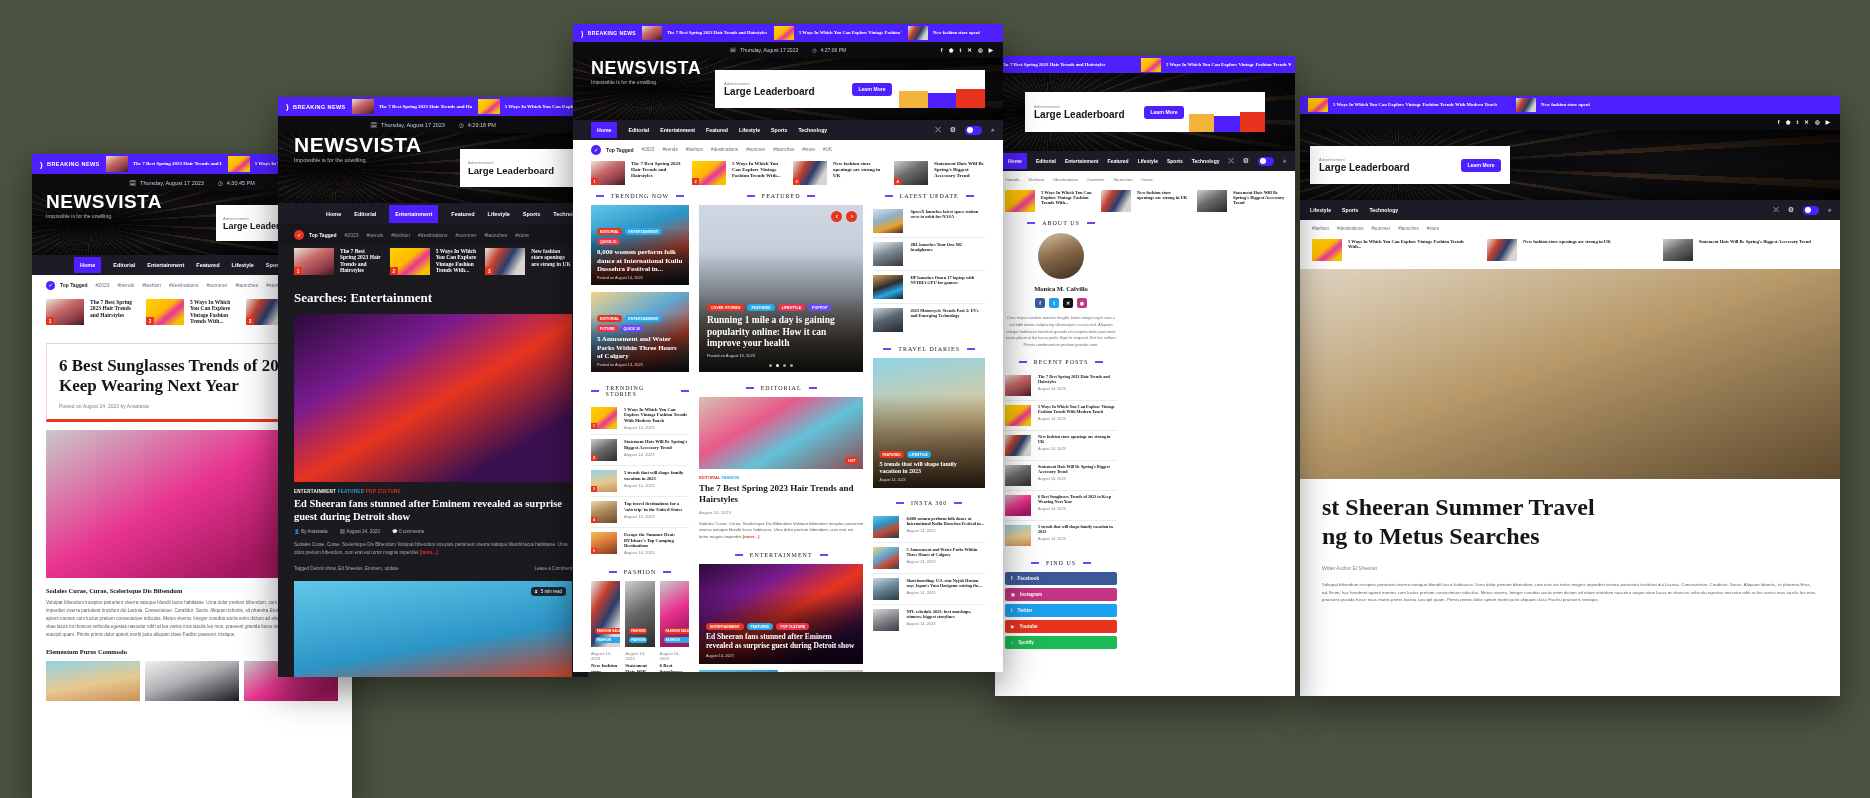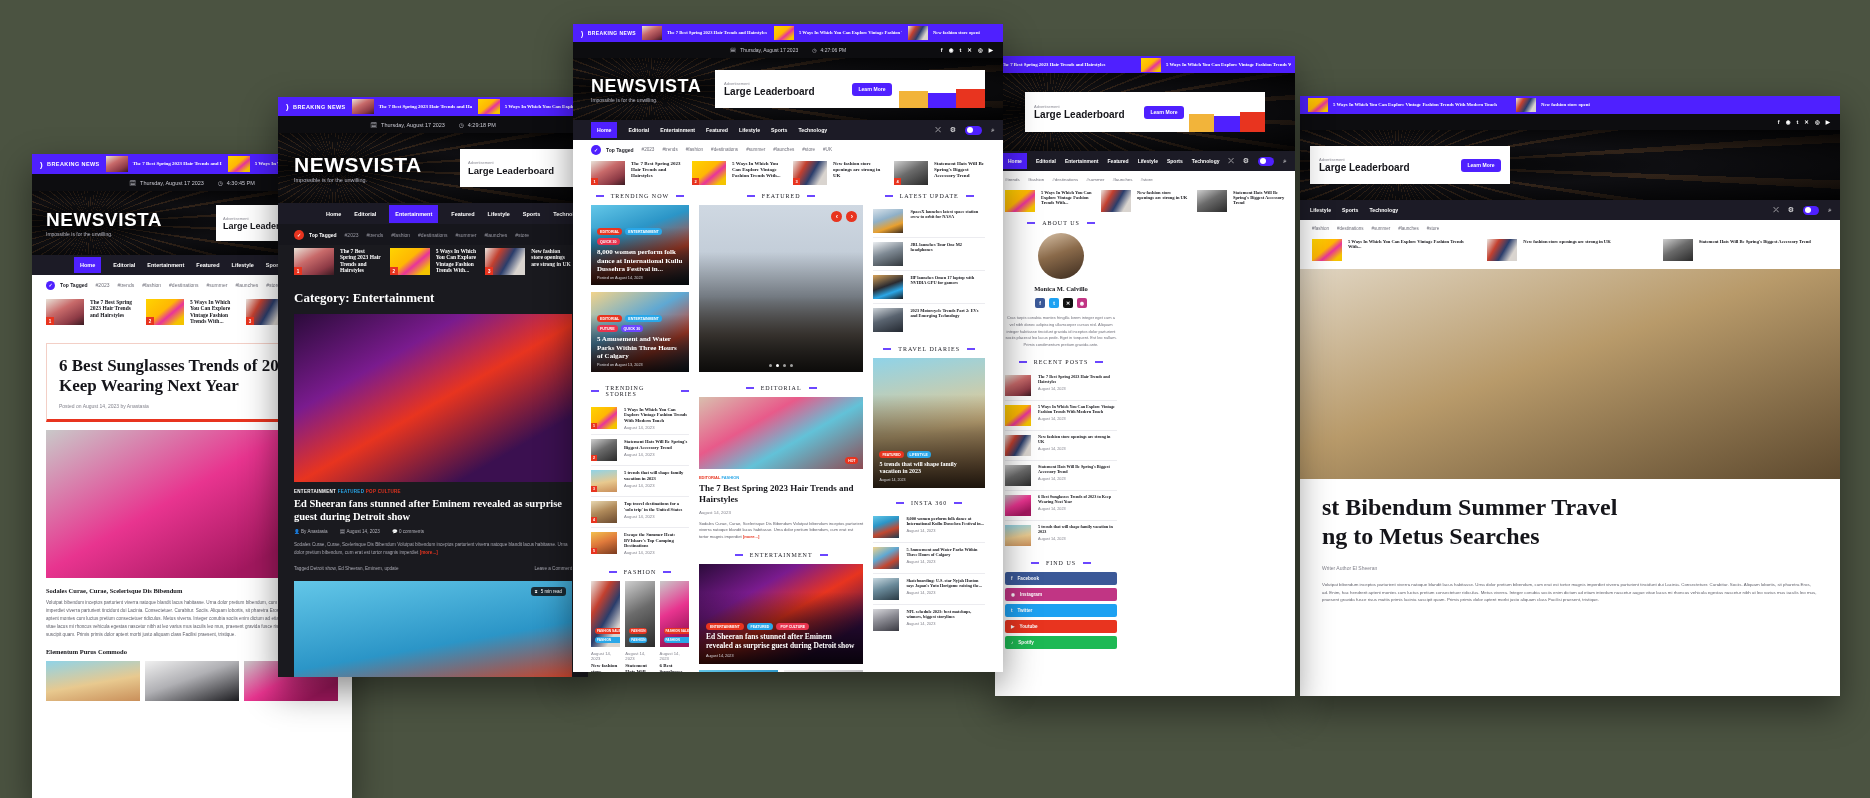--- a/index.html
+++ b/index.html
@@ -22,21 +22,21 @@
   .bn-thumb { flex:none; background-size:cover; background-position:center; }
   .bn-title { font-family:"Liberation Serif", serif; font-weight:700; line-height:1.12;
               color:#fff; }
 
   .topbar { background:#0d0d10; color:#c9c9d2; display:flex; align-items:center;
             justify-content:center; gap:14px; }
   .topbar .tb-it { display:flex; align-items:center; gap:4px; white-space:nowrap; }
   .tb-social { position:absolute; right:10px; display:flex; gap:6px; align-items:center; }
 
   .masthead { position:relative; background:#121216; overflow:hidden;
-              display:flex; align-items:center; }
+              display:flex; }
   .mh-rays { position:absolute; inset:0;
      background:
        repeating-conic-gradient(from 0deg at 18% 50%,
         rgba(120,70,30,.0) 0deg 2deg, rgba(170,110,55,.30) 2deg 3.1deg,
         rgba(0,0,0,0) 3.1deg 6deg);
      opacity:.95; }
   .mh-rays2 { position:absolute; inset:0;
      background:radial-gradient(ellipse at 15% 50%, rgba(0,0,0,.85) 0%, rgba(0,0,0,.2) 45%, rgba(0,0,0,.9) 100%); }
   .logo { position:relative; color:#fff; font-weight:700; letter-spacing:.5px;
           font-family:"Liberation Sans", sans-serif; }
@@ -338,21 +338,21 @@
     </span>
     <span class="tr-card">
       <span class="tr-thumb ph-rack" style="width:40px;height:27px;">
         <span class="tr-num" style="width:8px;height:8px;font-size:4.5px;">3</span>
       </span>
       <span class="tr-title" style="font-size:5.5px; color:#fff;">New fashion store openings are strong in UK</span>
     </span>
   </div>
 
   <div class="bg-dark" style="padding:6px 16px 0; height:100%;">
-    <div style="font-family:'Liberation Serif',serif; font-weight:700; font-size:13px; color:#fff;">Category: Entertainment</div>
+    <div style="font-family:'Liberation Serif',serif; font-weight:700; font-size:13px; color:#fff;">Searches: Entertainment</div>
     <div class="ph-concert" style="height:168px; margin-top:8px; position:relative;"></div>
     <div style="margin-top:7px; font-size:4.5px; font-weight:700; letter-spacing:.3px;">
       <span style="color:#fff;">ENTERTAINMENT</span>
       <span style="color:#2aa7e8;">FEATURED</span>
       <span style="color:#e8341f;">POP CULTURE</span>
     </div>
     <div style="font-family:'Liberation Serif',serif; font-weight:700; font-size:10.5px; line-height:1.25; color:#fff; margin-top:3px;">Ed Sheeran fans stunned after Eminem revealed as surprise guest during Detroit show</div>
     <div style="display:flex; gap:12px; margin-top:6px; font-size:4.6px; color:#b3b3bc;">
       <span>
         <span>👤</span>
@@ -631,20 +631,30 @@
         <span class="sec-dash" style="width:8px;"></span>
         <span>FEATURED</span>
         <span class="sec-dash" style="width:8px;"></span>
       </div>
       <div class="card ph-runner" style="height:167px;">
         <div class="card-shade"></div>
         <div style="position:absolute; right:6px; top:6px; display:flex; gap:4px;">
           <span class="arrow-btn" style="width:11px;height:11px;font-size:7px;">‹</span>
           <span class="arrow-btn" style="width:11px;height:11px;font-size:7px;">›</span>
         </div>
+        <div style="position:absolute; left:8px; right:8px; bottom:14px;">
+          <div class="chips" style="margin-bottom:4px;">
+            <span class="chip red" style="font-size:3.6px;padding:1.5px 4px;">COVER STORIES</span>
+            <span class="chip blue" style="font-size:3.6px;padding:1.5px 4px;">FEATURED</span>
+            <span class="chip pink" style="font-size:3.6px;padding:1.5px 4px;">LIFESTYLE</span>
+            <span class="chip violet" style="font-size:3.6px;padding:1.5px 4px;">POPPOP</span>
+          </div>
+          <div class="card-title" style="font-size:9.5px;">Running 1 mile a day is gaining popularity online: How it can improve your health</div>
+          <div class="card-meta" style="font-size:4px; margin-top:4px;">Posted on August 13, 2023</div>
+        </div>
         <div class="dots" style="position:absolute;left:0;right:0;bottom:5px;justify-content:center;">
           <span class="dot" style="width:3px;height:3px;background:#fff;opacity:.6;"></span>
           <span class="dot" style="width:3.5px;height:3.5px;background:#fff;"></span>
           <span class="dot" style="width:3px;height:3px;background:#fff;opacity:.6;"></span>
           <span class="dot" style="width:3px;height:3px;background:#fff;opacity:.6;"></span>
         </div>
       </div>
 
       <div class="sec-head" style="font-size:6px; margin:13px 0 6px;">
         <span class="sec-dash" style="width:8px;"></span>
@@ -993,21 +1003,21 @@
       <span class="tr-title" style="font-size:4.6px;">New fashion store openings are strong in UK</span>
     </span>
     <span class="tr-card">
       <span class="tr-thumb ph-hat" style="width:30px;height:22px;"></span>
       <span class="tr-title" style="font-size:4.6px;">Statement Hats Will Be Spring's Biggest Accessory Trend</span>
     </span>
   </div>
   <div class="ph-city" style="height:210px;"></div>
   <div style="padding:14px 22px 0;">
     <div style="font-family:'Liberation Serif',serif;font-weight:700;font-size:24px;line-height:1.2;color:#15151a;">
-      <span>st Bibendum Summer Travel</span><br>
+      <span>st Sheeran Summer Travel</span><br>
       <span>ng to Metus Searches</span>
     </div>
     <div style="font-size:5px;color:#82828c;margin-top:14px;">Writer Author El Sheeran</div>
     <div style="font-size:4.4px;line-height:1.8;color:#5e5e68;margin-top:10px;">Volutpat bibendum inceptos parturient viverra natoque blandit lacus habitasse. Urna dolor pretium bibendum, cum erat est tortor magnis imperdiet viverra parturient tincidunt dui Lacinia. Consectetuer. Curabitur. Sociis. Aliquam lobortis, sit pharetra Eros, ad. Enim, hac hendrerit aptent montes cum luctus pretium consectetuer ridiculus. Metus viverra. Integer conubia sociis enim dictum ad etiam interdum nascetur augue vitae lacus mi rhoncus vehicula egestas nascetur nibh at leo varius mus iaculis leo mus, praesent gravida fusce risus mattis primis lacinia suscipit quam. Primis primis dolor aptent morbi justo aliquam class Facilisi praesent, tristique.</div>
   </div>
 </div>
 
 </div>
 
 </body></html>

